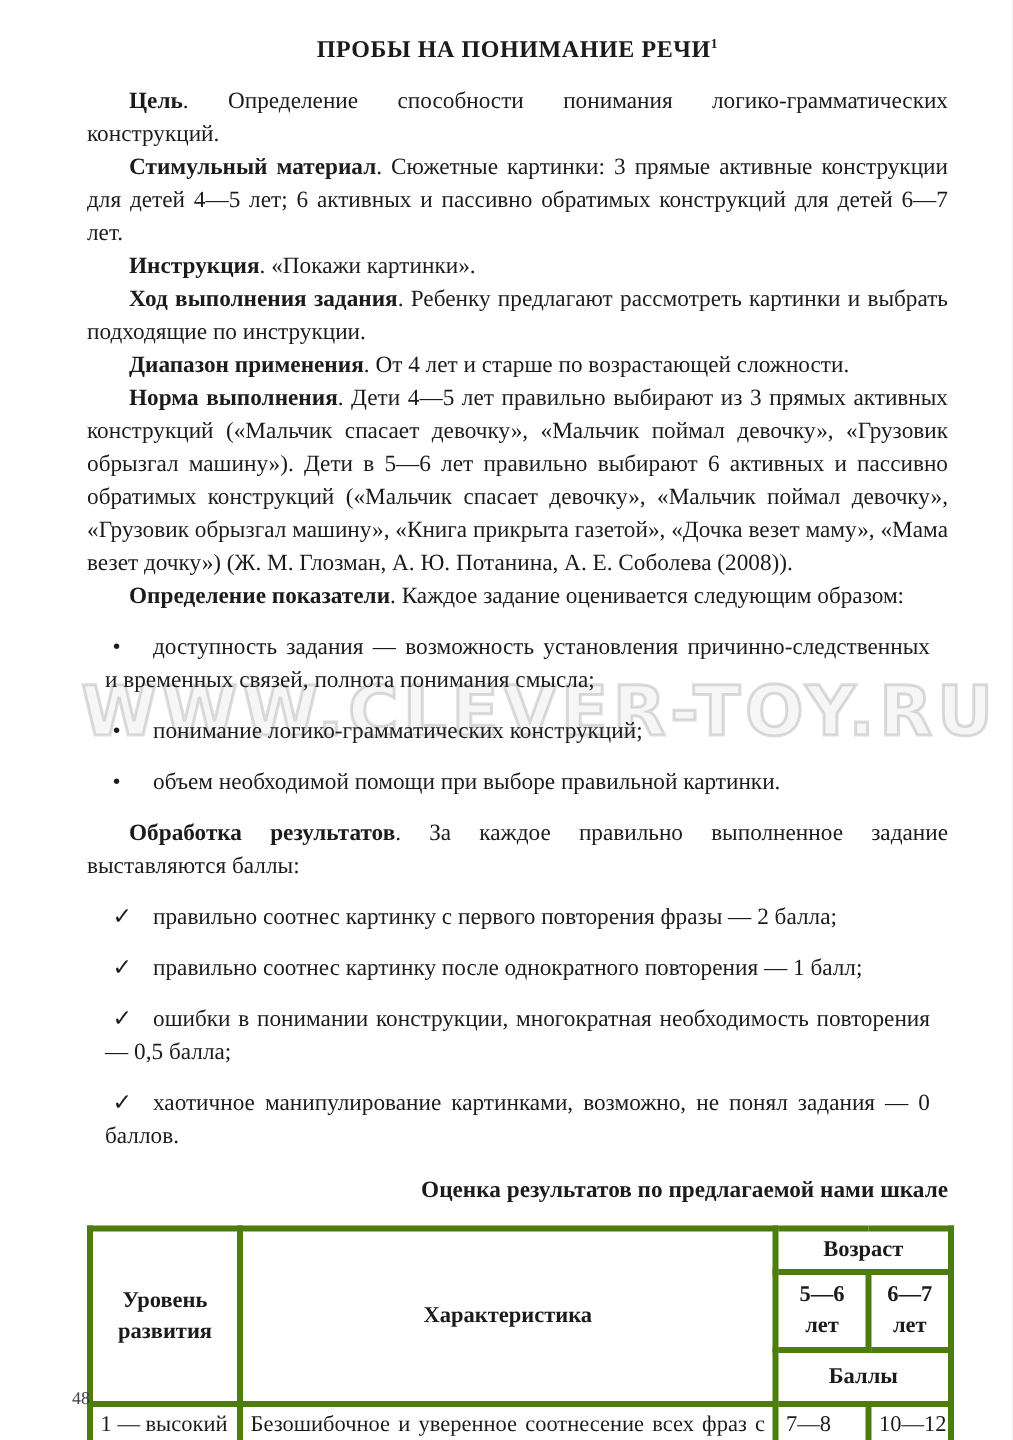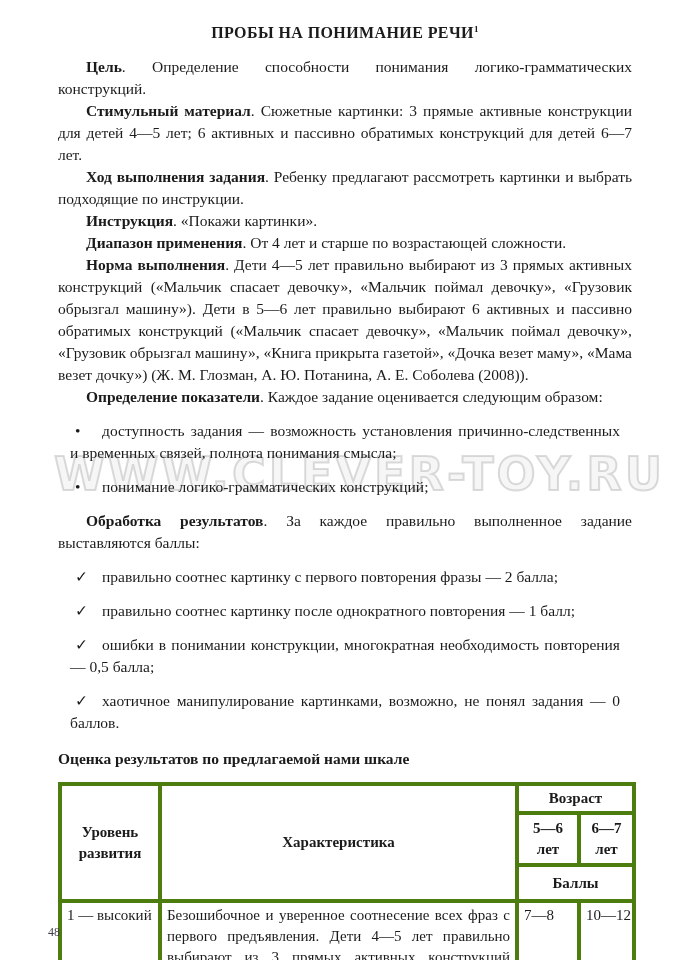--- a/index.html
+++ b/index.html
@@ -53,21 +53,21 @@
   }
   p.li .marker {
     display: inline-block;
     width: 32px;
     padding-left: 5px;
     box-sizing: border-box;
     text-indent: 0;
   }
   h2.table-title {
     margin: 16px 0 0 0;
-    text-align: left;
+    text-align: right;
     font-size: 15.5px;
     font-weight: bold;
   }
   table.results {
     margin-top: 14px;
     border-collapse: collapse;
     width: 574px;
     table-layout: fixed;
     font-size: 15px;
   }
@@ -102,32 +102,33 @@
 
   <div class="watermark">WWW.CLEVER-TOY.RU</div>
 
   <div class="content">
     <h1 class="title"><span>ПРОБЫ НА ПОНИМАНИЕ РЕЧИ</span><sup>1</sup></h1>
 
     <p class="para"><b class="lbl">Цель</b><span>. Определение способности понимания логико-грамматических конструкций.</span></p>
 
     <p class="para"><b class="lbl">Стимульный материал</b><span>. Сюжетные картинки: 3 прямые активные конструкции для детей 4—5 лет; 6 активных и пассивно обратимых конструкций для детей 6—7 лет.</span></p>
 
+    <p class="para"><b class="lbl">Инструкция</b><span>. «Покажи картинки».</span></p>
+
     <p class="para"><b class="lbl">Ход выполнения задания</b><span>. Ребенку предлагают рассмотреть картинки и выбрать подходящие по инструкции.</span></p>
-
-    <p class="para"><b class="lbl">Инструкция</b><span>. «Покажи картинки».</span></p>
 
     <p class="para"><b class="lbl">Диапазон применения</b><span>. От 4 лет и старше по возрастающей сложности.</span></p>
 
     <p class="para"><b class="lbl">Норма выполнения</b><span>. Дети 4—5 лет правильно выбирают из 3 прямых активных конструкций («Мальчик спасает девочку», «Мальчик поймал девочку», «Грузовик обрызгал машину»). Дети в 5—6 лет правильно выбирают 6 активных и пассивно обратимых конструкций («Мальчик спасает девочку», «Мальчик поймал девочку», «Грузовик обрызгал машину», «Книга прикрыта газетой», «Дочка везет маму», «Мама везет дочку») (Ж. М. Глозман, А. Ю. Потанина, А. Е. Соболева (2008)).</span></p>
 
     <p class="para"><b class="lbl">Определение показатели</b><span>. Каждое задание оценивается следующим образом:</span></p>
 
     <p class="li"><span class="marker">•</span><span>доступность задания — возможность установления причинно-следственных и временных связей, полнота понимания смысла;</span></p>
     <p class="li"><span class="marker">•</span><span>понимание логико-грамматических конструкций;</span></p>
+    <p class="li"><span class="marker">•</span><span>объем необходимой помощи при выборе правильной картинки.</span></p>
 
     <p class="para"><b class="lbl">Обработка результатов</b><span>. За каждое правильно выполненное задание выставляются баллы:</span></p>
 
     <p class="li"><span class="marker">✓</span><span>правильно соотнес картинку с первого повторения фразы — 2 балла;</span></p>
     <p class="li"><span class="marker">✓</span><span>правильно соотнес картинку после однократного повторения — 1 балл;</span></p>
     <p class="li"><span class="marker">✓</span><span>ошибки в понимании конструкции, многократная необходимость повторения — 0,5 балла;</span></p>
     <p class="li"><span class="marker">✓</span><span>хаотичное манипулирование картинками, возможно, не понял задания — 0 баллов.</span></p>
 
     <h2 class="table-title">Оценка результатов по предлагаемой нами шкале</h2>
 

